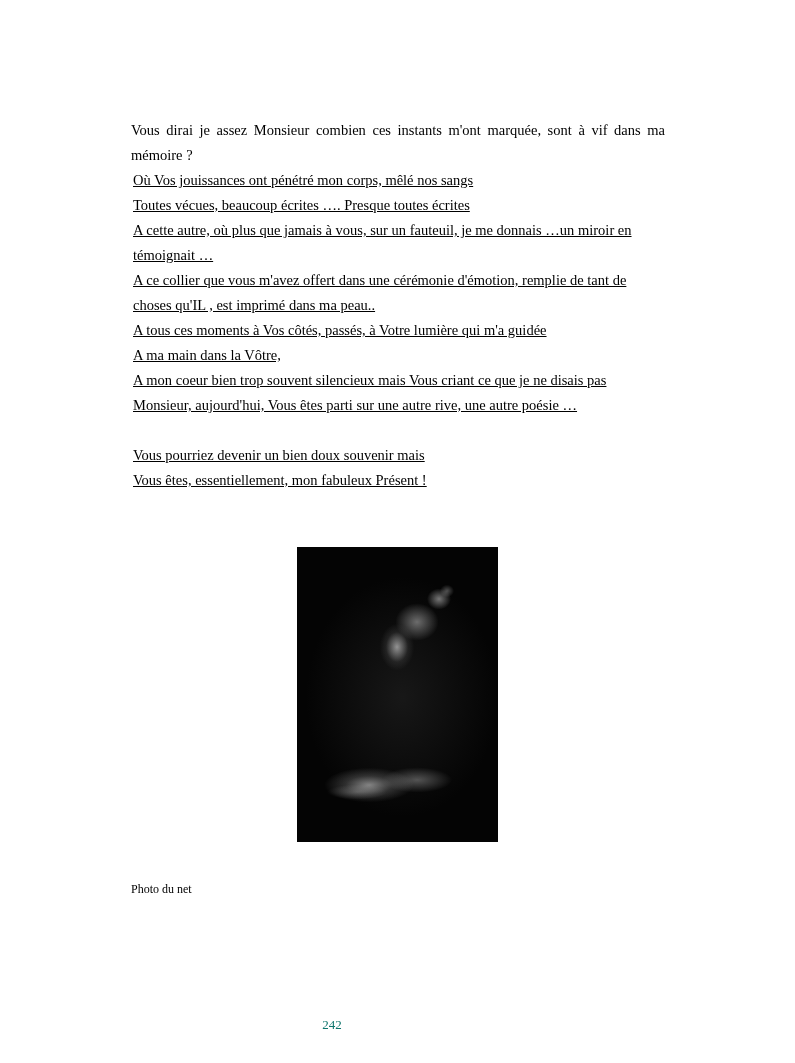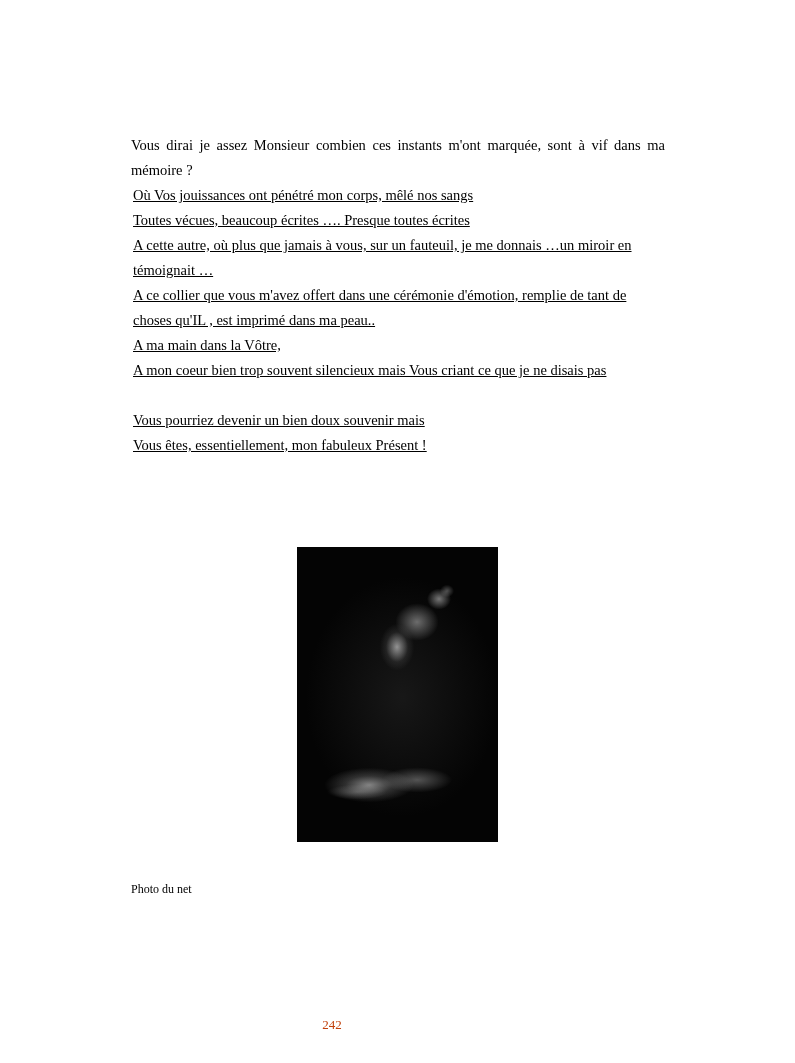--- a/index.html
+++ b/index.html
@@ -32,21 +32,20 @@
     line-height: 25px;
     color: #000000;
   }
   .para {
     margin: 0;
     padding: 0;
   }
   .para.justify {
     text-align: justify;
     text-justify: inter-word;
-    margin-top: 15px;
   }
   .para.indent-2 {
     padding-left: 2px;
     text-decoration: underline;
   }
   .spacer {
     height: 25px;
   }
   .photo-wrap {
     position: absolute;
@@ -84,36 +83,38 @@
     font-size: 12px;
     line-height: 21px;
   }
   .page-number {
     position: absolute;
     left: 0;
     top: 1017px;
     width: 664px;
     text-align: center;
     font-size: 13px;
-    color: #c2410c;
+    color: #0f766e;
   }
 </style>
 </head>
 <body>
 
 <div class="page">
 
   <div class="text-block">
     <p class="para justify">Vous dirai je assez Monsieur combien ces instants m'ont marquée, sont à vif dans ma mémoire ?</p>
     <p class="para indent-2">Où Vos jouissances ont pénétré mon corps, mêlé nos sangs</p>
     <p class="para indent-2">Toutes vécues, beaucoup écrites …. Presque toutes écrites</p>
     <p class="para indent-2">A cette autre, où plus que jamais à vous, sur un fauteuil, je me donnais …un miroir en témoignait …</p>
     <p class="para indent-2">A ce collier que vous m'avez offert dans une cérémonie d'émotion, remplie  de tant de choses qu'IL , est imprimé dans ma peau..</p>
+    <p class="para indent-2">A tous ces moments à Vos côtés, passés, à Votre lumière qui m'a guidée</p>
     <p class="para indent-2">A ma main dans la Vôtre,</p>
     <p class="para indent-2">A mon coeur bien trop souvent silencieux mais Vous criant ce que je ne disais pas</p>
+    <p class="para indent-2">Monsieur,  aujourd'hui, Vous êtes parti sur une autre rive, une autre poésie  …</p>
     <div class="spacer"></div>
     <p class="para indent-2">Vous pourriez devenir un bien doux souvenir mais</p>
     <p class="para indent-2">Vous êtes, essentiellement,  mon fabuleux Présent !</p>
   </div>
 
   <div class="photo-wrap">
     <div class="photo"></div>
   </div>
 
   <div class="caption">Photo du net</div>

